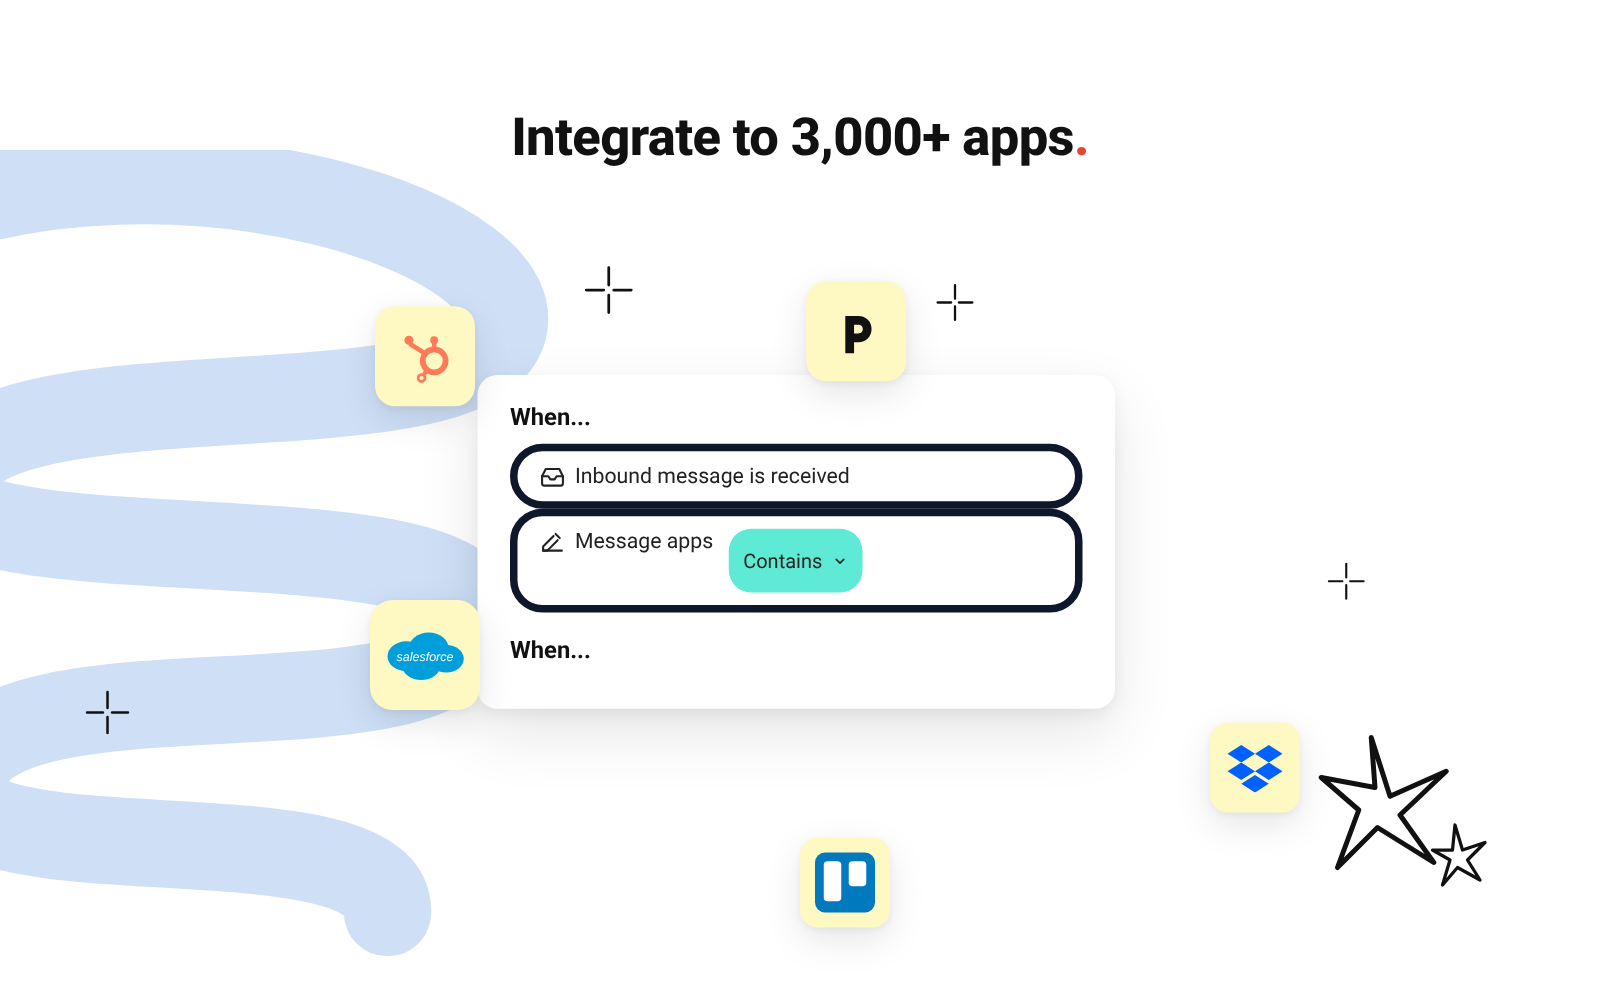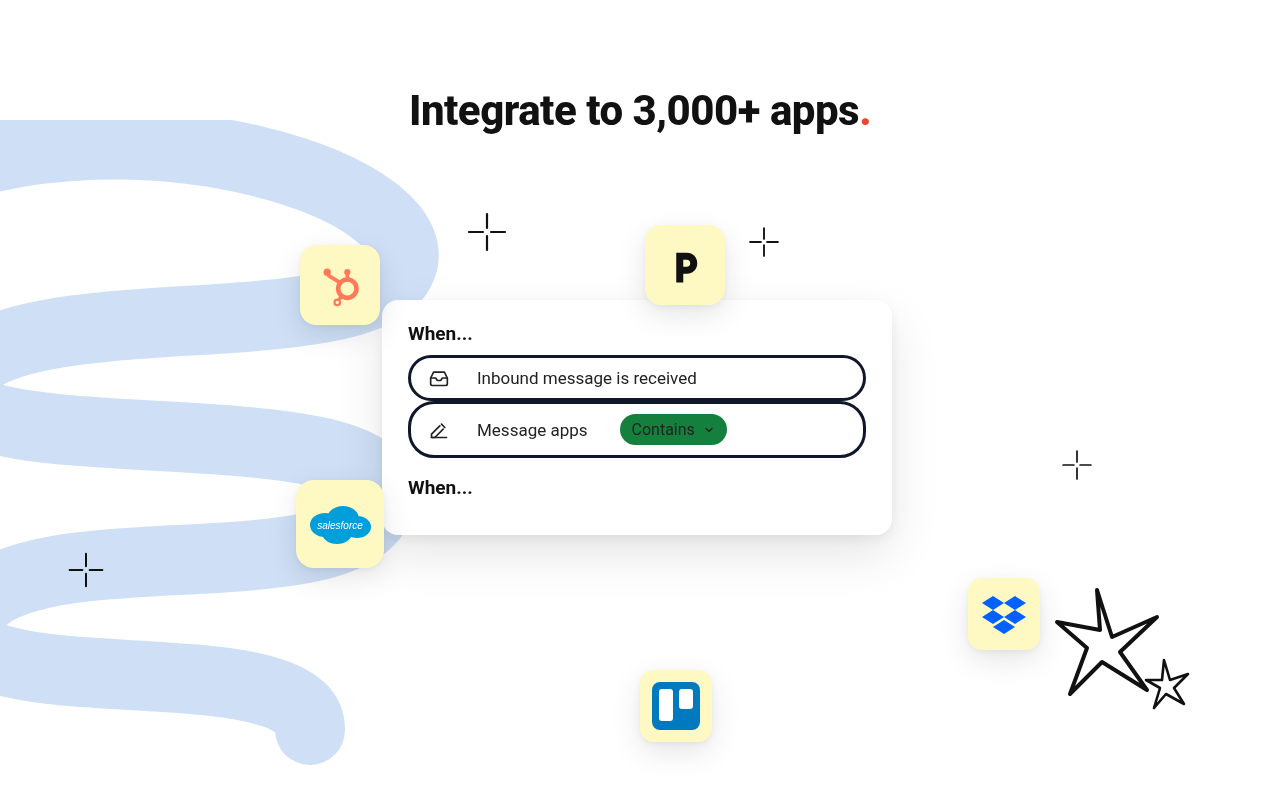--- a/index.html
+++ b/index.html
@@ -65,38 +65,38 @@
     font-size: 19px;
     font-weight: 700;
     color: #111;
     margin-bottom: 10px;
     margin-top: 18px;
   }
   .section-label:first-child { margin-top: 0; }
 
   .pill {
     display: flex;
-    align-items: center;
-    gap: 28px;
-    border: 3px solid #0f172a;
+    align-items: flex-start;
+    gap: 8px;
+    border: 6px solid #0f172a;
     border-radius: 26px;
     padding: 10px 18px;
     font-size: 17px;
     color: #222;
     background: #fff;
   }
   .pill .pill-icon { width: 20px; height: 20px; flex: 0 0 20px; display:flex; align-items:center; justify-content:center; color:#222;}
   .chip {
     display: inline-flex;
     align-items: center;
     gap: 8px;
-    background: #15803d;
+    background: #5eead4;
     color: #222;
     border-radius: 18px;
-    padding: 6px 12px;
+    padding: 16px 12px;
     font-size: 16px;
     margin-left: 4px;
     cursor: pointer;
   }
   .chip svg { width: 12px; height: 12px; }
 
   
   .ink { position: absolute; z-index: 1; color: #111; }
   .ink svg { display:block; }
   .ink.plus1 { left: 465px; top: 210px; }

